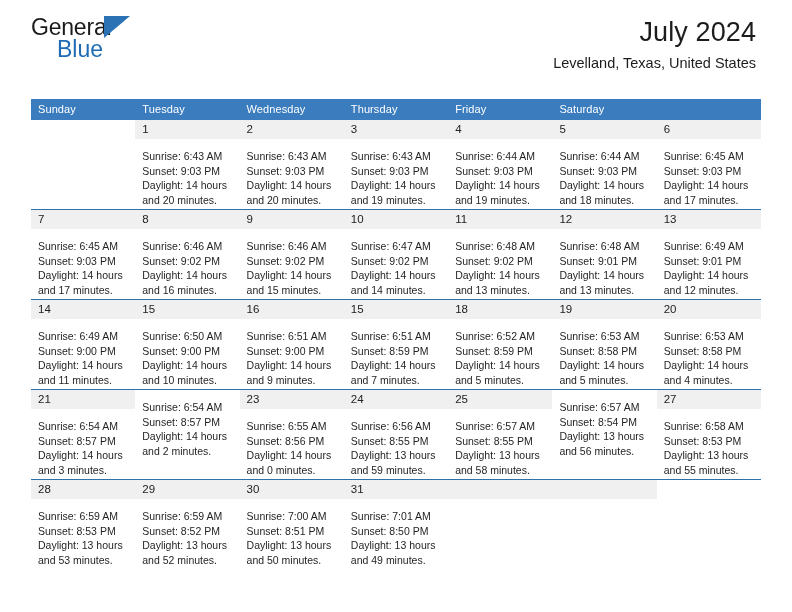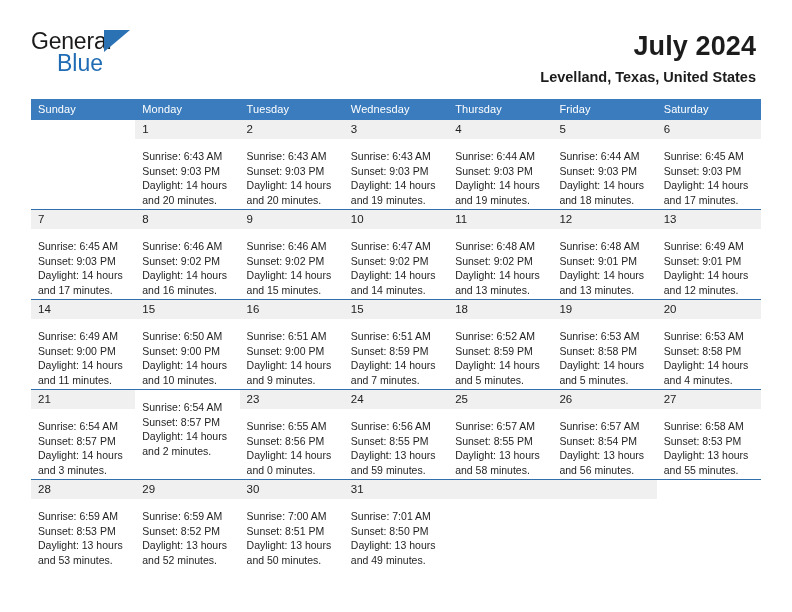--- a/index.html
+++ b/index.html
@@ -15,21 +15,21 @@
     height: 612px;
     position: relative;
     padding: 0;
   }
 
   
   .header {
     display: flex;
     align-items: flex-start;
     justify-content: space-between;
-    padding: 28px 36px 0 31px;
+    padding: 14px 36px 0 31px;
     height: 75px;
   }
   .logo {
     position: relative;
     width: 110px;
     height: 52px;
   }
   .logo-general {
     font-size: 23px;
     color: #1a1a1a;
@@ -54,28 +54,28 @@
     border-left: 26px solid #2b72b5;
     border-bottom: 22px solid transparent;
   }
   .title-block {
     text-align: right;
     padding-top: 2px;
   }
   .cal-title {
     font-size: 27px;
     color: #1c1c1c;
-    font-weight: 700;
+    font-weight: 400;
     line-height: 32px;
     letter-spacing: 0.1px;
   }
   .cal-subtitle {
     font-size: 14.5px;
     color: #1c1c1c;
-    font-weight: 700;
+    font-weight: 400;
     line-height: 22px;
     margin-top: 4px;
   }
 
   
   .calendar {
     margin: 0 31px 0 31px;
     width: 730px;
   }
   .weekdays {
@@ -137,21 +137,20 @@
     </div>
     <div class="title-block">
       <div class="cal-title">July 2024</div>
       <div class="cal-subtitle">Levelland, Texas, United States</div>
     </div>
   </div>
 
   <div class="calendar">
     <div class="weekdays">
       <div class="weekday">Sunday</div>
-      <div class="weekday">Monday</div>
       <div class="weekday">Tuesday</div>
       <div class="weekday">Wednesday</div>
       <div class="weekday">Thursday</div>
       <div class="weekday">Friday</div>
       <div class="weekday">Saturday</div>
     </div>
 
     <div class="week first">
       <div class="daycell blank">
           <div class="daynum-band">
@@ -439,23 +438,20 @@
             <div class="daynum">25</div>
           </div>
           <div class="daytext">
             <div>Sunrise: 6:57 AM</div>
             <div>Sunset: 8:55 PM</div>
             <div>Daylight: 13 hours</div>
             <div>and 58 minutes.</div>
           </div>
         </div>
       <div class="daycell">
-          <div class="daynum-band">
-            <div class="daynum">26</div>
-          </div>
           <div class="daytext">
             <div>Sunrise: 6:57 AM</div>
             <div>Sunset: 8:54 PM</div>
             <div>Daylight: 13 hours</div>
             <div>and 56 minutes.</div>
           </div>
         </div>
       <div class="daycell">
           <div class="daynum-band">
             <div class="daynum">27</div>

